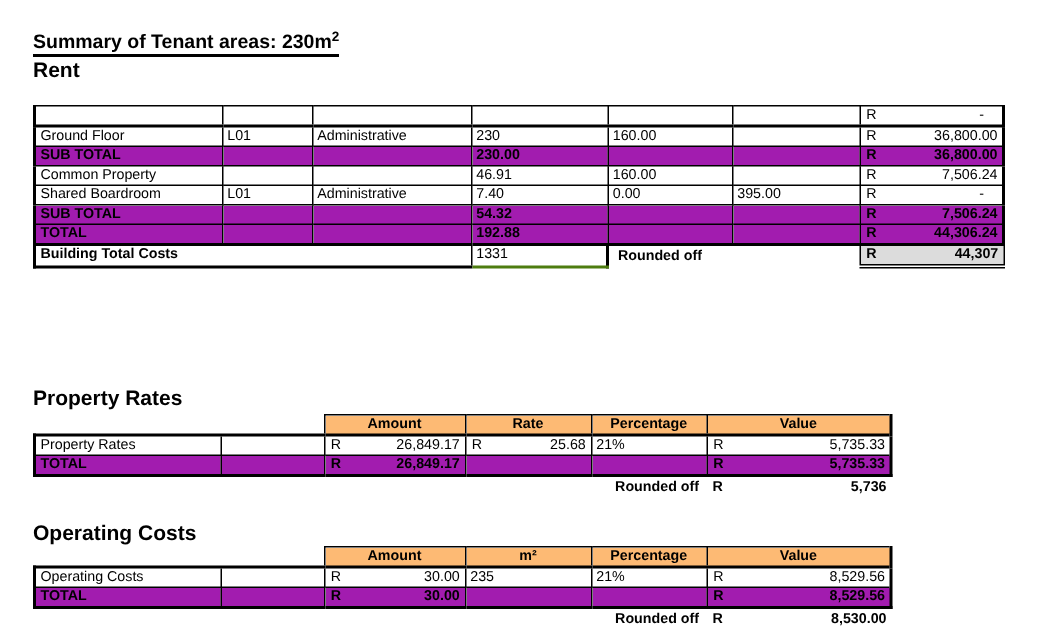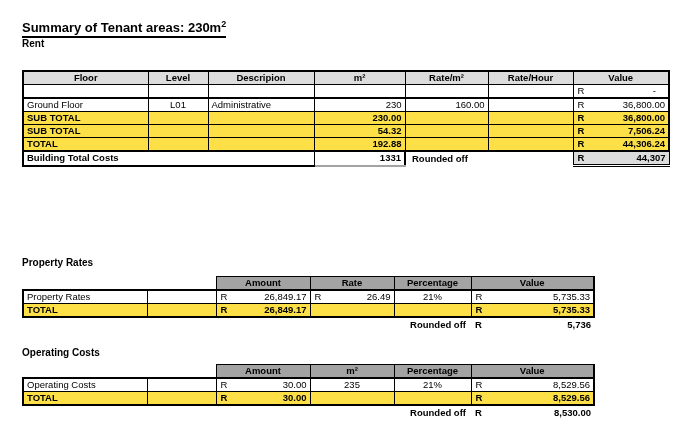--- a/index.html
+++ b/index.html
@@ -6,54 +6,54 @@
   body{
     width:700px;height:427px;background:#ffffff;position:relative;
     font-family:"Liberation Sans","DejaVu Sans",sans-serif;color:#000;
   }
   .abs{position:absolute;}
   .title{
     left:22px;top:19px;font-size:13px;font-weight:bold;
     border-bottom:2px solid #000;padding-bottom:1px;
   }
   .title sup{font-size:9px;font-weight:bold;}
-  .sec-label{font-size:10px;font-weight:bold;}
+  .sec-label{font-size:14px;font-weight:bold;}
   .lbl-rent{left:22px;top:38px;}
   .lbl-pr{left:22px;top:257px;}
   .lbl-oc{left:22px;top:347px;}
 
   table{border-collapse:collapse;table-layout:fixed;font-size:9.5px;color:#000;}
   td,th{height:12px;line-height:12px;padding:0 3px;overflow:hidden;white-space:nowrap;vertical-align:middle;}
   th{font-weight:bold;text-align:center;}
-  .num{text-align:right;}
-  .ctr{text-align:center;}
+  .num{text-align:left;}
+  .ctr{text-align:left;}
   .left{text-align:left;}
   .bold{font-weight:bold;}
-  .gray{background:#fde047;}
+  .gray{background:#a21caf;}
   .cur{display:flex;justify-content:space-between;align-items:center;}
   .cur .sym{padding-left:1px;}
   .cur .amt{padding-right:0;}
   .cur .dash{padding-right:9px;}
 
   
   .t1{left:22px;top:70px;}
   .t1 th,.t1 td{border:1px solid #000;}
   .t1 tr.hdr th{border-top:2px solid #000;background:#dcdcdc;}
   .t1 th:first-child,.t1 td:first-child{border-left:2px solid #000;}
   .t1 th:last-child,.t1 td:last-child{border-right:2px solid #000;}
   .t1 tr.r-empty td{border-bottom:2px solid #000;}
   .t1 td.bta-label{border-top:2px solid #000;border-bottom:2px solid #000;font-weight:bold;}
-  .t1 td.bta-m2{border-top:2px solid #000;border-bottom:2px solid #a3a3a3;border-right:2px solid #000;font-weight:bold;}
+  .t1 td.bta-m2{border-top:2px solid #000;border-bottom:2px solid #4d7c0f;border-right:2px solid #000;font-weight:normal;}
   .t1 td.bta-gap{border:none;border-top:2px solid #000;font-weight:bold;text-align:left;padding-left:6px;}
   .t1 td.bta-value{border:1px solid #000;border-top:2px solid #000;border-bottom:3px double #000;background:#dcdcdc;font-weight:bold;}
 
   
   .t2{left:22px;top:276px;}
   .t3{left:22px;top:364px;}
-  .t2 th,.t3 th{border:1px solid #000;background:#a3a3a3;}
+  .t2 th,.t3 th{border:1px solid #000;background:#fdba74;}
   .t2 td,.t3 td{border:1px solid #000;}
   .t2 tr.nohead td,.t3 tr.nohead td{border:none;}
   .t2 tr.data td:first-child,.t3 tr.data td:first-child{border-left:2px solid #000;}
   .t2 tr.data td:last-child,.t3 tr.data td:last-child,
   .t2 tr.hdr2 th:last-child,.t3 tr.hdr2 th:last-child{border-right:2px solid #000;}
   .t2 tr.first td,.t3 tr.first td{border-top:2px solid #000;}
   .t2 tr.last td,.t3 tr.last td{border-bottom:2px solid #000;}
   .t2 tr.foot td,.t3 tr.foot td{border:none;height:14px;line-height:14px;}
   .foot-label{text-align:right;font-weight:bold;padding-right:5px;}
   .t2 td.foot-val{border-left:1px solid #000;border-right:1px solid #000;border-bottom:3px double #000;font-weight:bold;}
@@ -72,29 +72,20 @@
   <colgroup>
     <col style="width:125px">
       <col style="width:60px">
       <col style="width:106px">
     <col style="width:91px">
       <col style="width:83px">
       <col style="width:85px">
       <col style="width:96px">
   </colgroup>
   <tbody>
-      <tr class="hdr">
-    <th>Floor</th>
-    <th>Level</th>
-    <th>Descripion</th>
-    <th>m²</th>
-    <th>Rate/m²</th>
-    <th>Rate/Hour</th>
-    <th>Value</th>
-  </tr>
   <tr class="r-empty">
     <td></td>
     <td></td>
     <td></td>
     <td></td>
     <td></td>
     <td></td>
     <td>
           <div class="cur">
             <span class="sym">R</span>
@@ -120,20 +111,48 @@
     <td class="left">SUB TOTAL</td>
     <td></td>
     <td></td>
     <td class="num">230.00</td>
     <td></td>
     <td></td>
     <td>
           <div class="cur">
             <span class="sym">R</span>
             <span class="amt">36,800.00</span>
+          </div>
+        </td>
+  </tr>
+  <tr>
+    <td class="left">Common Property</td>
+    <td></td>
+    <td></td>
+    <td class="num">46.91</td>
+    <td class="num">160.00</td>
+    <td></td>
+    <td>
+          <div class="cur">
+            <span class="sym">R</span>
+            <span class="amt">7,506.24</span>
+          </div>
+        </td>
+  </tr>
+  <tr>
+    <td class="left">Shared Boardroom</td>
+    <td class="ctr">L01</td>
+    <td class="left">Administrative</td>
+    <td class="num">7.40</td>
+    <td class="num">0.00</td>
+    <td class="num">395.00</td>
+    <td>
+          <div class="cur">
+            <span class="sym">R</span>
+            <span class="amt dash">-</span>
           </div>
         </td>
   </tr>
   <tr class="gray bold">
     <td class="left">SUB TOTAL</td>
     <td></td>
     <td></td>
     <td class="num">54.32</td>
     <td></td>
     <td></td>
@@ -197,21 +216,21 @@
     <td></td>
     <td>
           <div class="cur">
             <span class="sym">R</span>
             <span class="amt">26,849.17</span>
           </div>
         </td>
     <td>
           <div class="cur">
             <span class="sym">R</span>
-            <span class="amt">26.49</span>
+            <span class="amt">25.68</span>
           </div>
         </td>
     <td class="ctr">21%</td>
     <td>
           <div class="cur">
             <span class="sym">R</span>
             <span class="amt">5,735.33</span>
           </div>
         </td>
   </tr>

